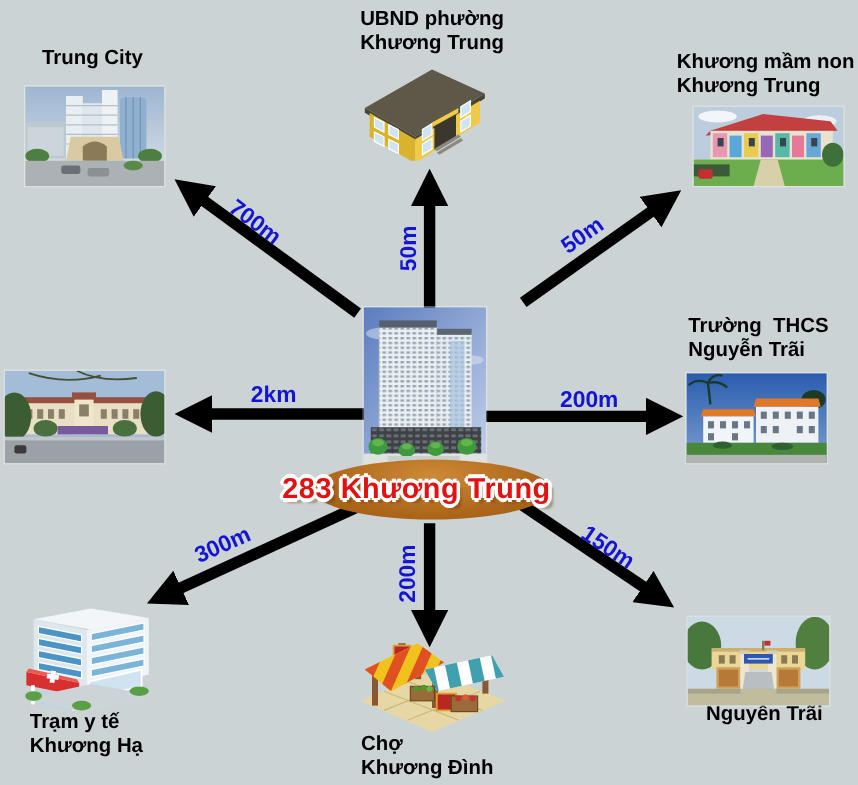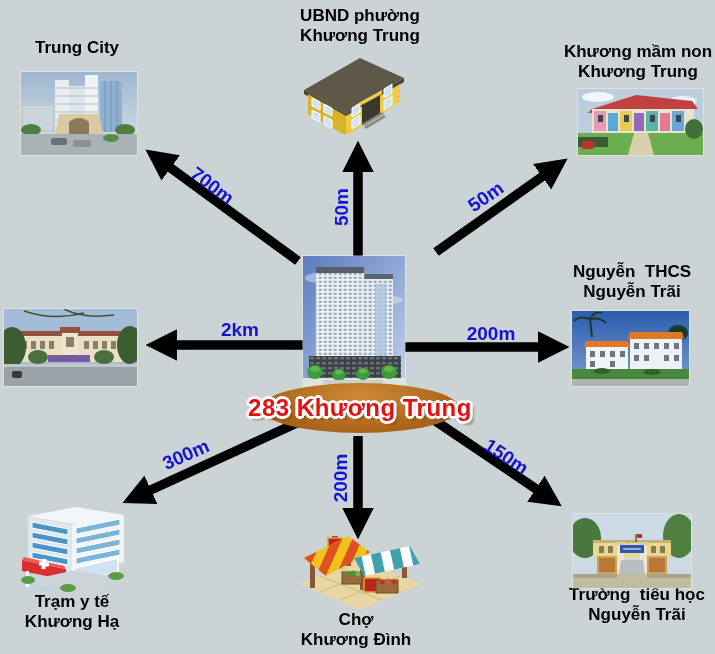--- a/index.html
+++ b/index.html
@@ -1,27 +1,27 @@
 <!DOCTYPE html>
 <html><head>
 <meta charset="utf-8">
 <style>
   html,body{margin:0;padding:0;background:#ccd3d4}
   #stage{position:relative;width:715px;height:654px;background:#ccd3d4;
          font-family:"Liberation Sans",sans-serif;overflow:hidden}
   #arrows{position:absolute;left:0;top:0;z-index:1}
   .node{position:absolute;z-index:2}
-  .label{position:absolute;z-index:2;color:#000;font-weight:bold;text-align:center;
+  .label{position:absolute;z-index:2;color:#000;font-weight:bold;
          font-size:17px;line-height:1.15;transform:translateX(-50%)}
   .label div{white-space:pre}
   .dist{position:absolute;z-index:2;width:96px;height:22px;margin-left:-48px;margin-top:-11px;
         text-align:center;color:#1414d2;font-weight:bold;font-size:19px;line-height:22px}
   .photo{display:block;outline:1px solid rgba(255,255,255,.35)}
   #badge{position:absolute;left:261px;top:383px;width:198px;height:50px;z-index:3;
-         display:flex;align-items:center;justify-content:center;border-radius:50%;
+         display:flex;align-items:center;justify-content:flex-end;border-radius:50%;
          background:radial-gradient(ellipse at 50% 28%, #cd8a38 0%, #ad671b 62%, #9a5a12 100%)}
   #badge span{font-size:24px;font-weight:bold;color:#e21212;letter-spacing:.5px;white-space:pre;
      text-shadow:-2px -2px 0 #fff,2px -2px 0 #fff,-2px 2px 0 #fff,2px 2px 0 #fff,
                  0 -3px 0 #fff,0 3px 0 #fff,-3px 0 0 #fff,3px 0 0 #fff,
                  4px 4px 2px rgba(100,50,0,.4)}
 </style>
 </head>
 <body>
 
 <div id="stage">
@@ -38,51 +38,50 @@
     <line x1="308" y1="345" x2="155" y2="345" stroke="#000" stroke-width="9.5" marker-end="url(#ah)"></line>
     <line x1="404" y1="347" x2="560" y2="347" stroke="#000" stroke-width="9.5" marker-end="url(#ah)"></line>
     <line x1="299" y1="422" x2="131" y2="499" stroke="#000" stroke-width="9.5" marker-end="url(#ah)"></line>
     <line x1="358" y1="436" x2="358" y2="530" stroke="#000" stroke-width="9.5" marker-end="url(#ah)"></line>
     <line x1="434" y1="420" x2="554" y2="501" stroke="#000" stroke-width="9.5" marker-end="url(#ah)"></line>
   </svg>
 
   <div class="dist" style="left:212px;top:186px;transform:rotate(37deg)">700m</div>
   <div class="dist" style="left:342px;top:207px;transform:rotate(-90deg)">50m</div>
   <div class="dist" style="left:486px;top:197px;transform:rotate(-35deg)">50m</div>
-  <div class="dist" style="left:240px;top:330px">2km</div>
+  <div class="dist" style="left:228px;top:330px">2km</div>
   <div class="dist" style="left:491px;top:334px">200m</div>
   <div class="dist" style="left:186px;top:455px;transform:rotate(-24deg)">300m</div>
   <div class="dist" style="left:341px;top:478px;transform:rotate(-90deg)">200m</div>
   <div class="dist" style="left:506px;top:457px;transform:rotate(34deg)">150m</div>
 
   <div class="label" style="left:77px;top:38px">
     <div>Trung City</div>
   </div>
   <div class="label" style="left:360px;top:6px">
     <div>UBND phường</div>
     <div>Khương Trung</div>
   </div>
   <div class="label" style="left:638px;top:42px">
     <div>Khương mầm non</div>
     <div>Khương Trung</div>
   </div>
   <div class="label" style="left:632px;top:262px">
-    <div>Nguyễn  THCS</div>
+    <div>Trường  THCS</div>
     <div>Nguyễn Trãi</div>
   </div>
   <div class="label" style="left:72px;top:592px">
     <div>Trạm y tế</div>
     <div>Khương Hạ</div>
   </div>
   <div class="label" style="left:356px;top:610px">
     <div>Chợ</div>
     <div>Khương Đình</div>
   </div>
   <div class="label" style="left:637px;top:585px">
-    <div>Trường  tiểu học</div>
     <div>Nguyễn Trãi</div>
   </div>
 
   <div class="node" style="left:21px;top:72px">
     <svg class="photo" width="116" height="83" viewBox="0 0 116 83">
       <defs>
           <linearGradient id="sky2" x1="0" y1="0" x2="0" y2="1">
         <stop offset="0" stop-color="#9db6d0"></stop>
             <stop offset="1" stop-color="#dde4e8"></stop>
           </linearGradient>

